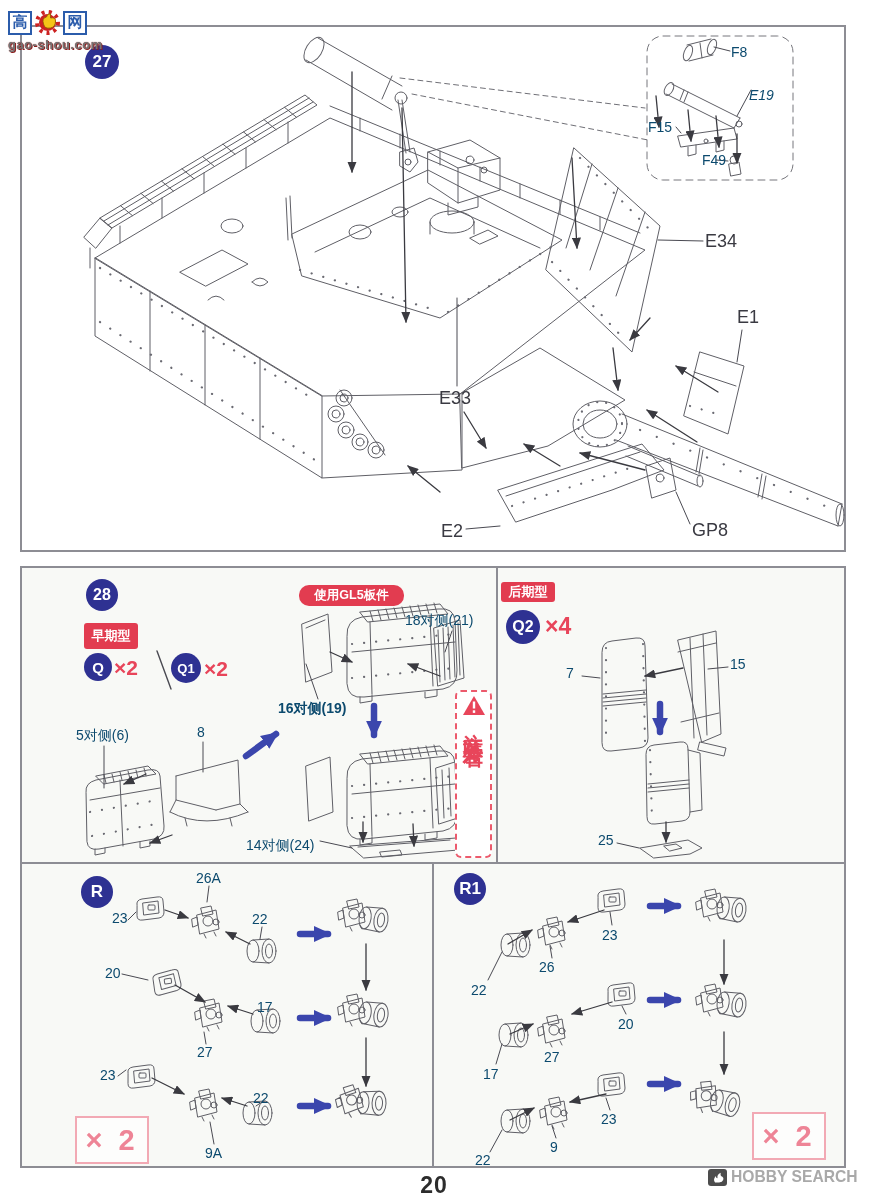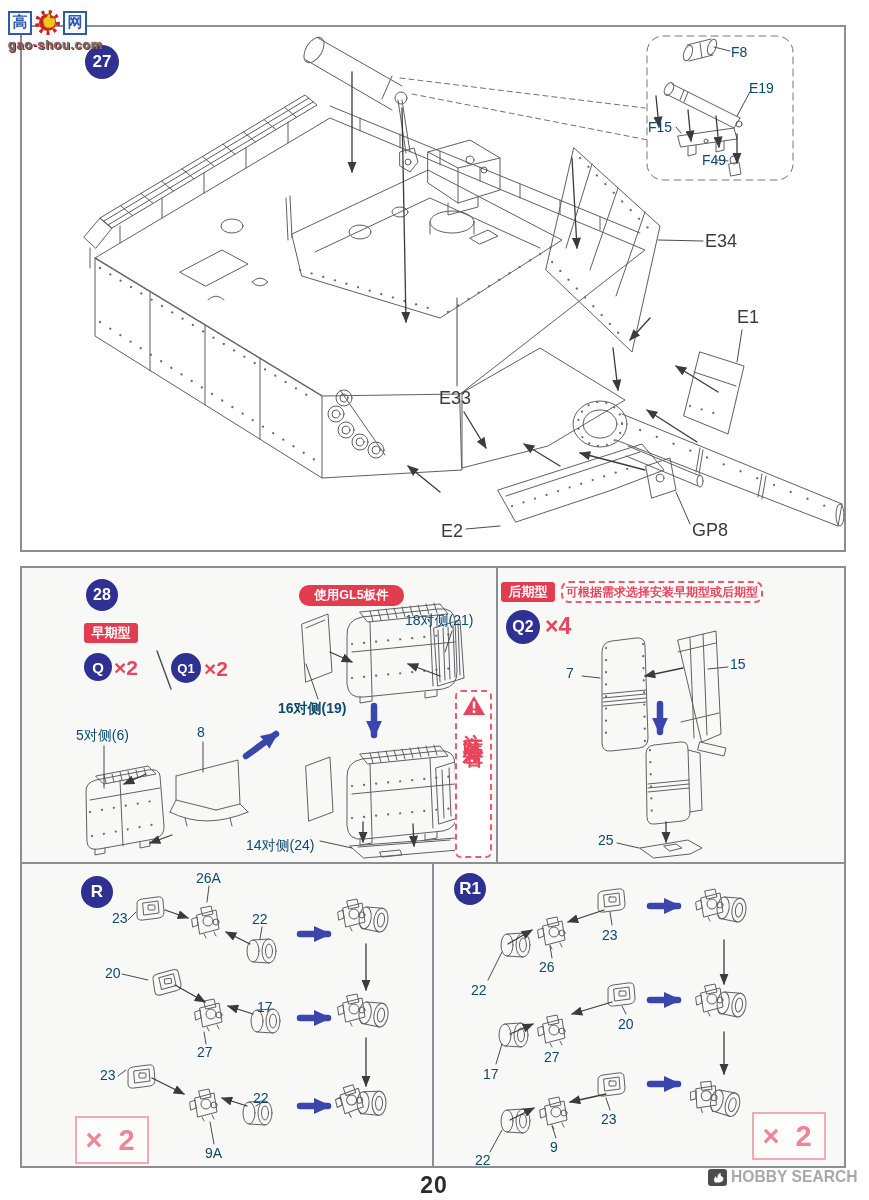--- a/index.html
+++ b/index.html
@@ -330,49 +330,48 @@
     <div class="wm-dom">gao-shou.com</div>
   </div>
 
   <div class="circ" style="left:85px;top:45px;width:34px;height:34px;font-size:17px;">27</div>
   <div class="lb lb27" style="left:705px;top:231px;">E34</div>
   <div class="lb lb27" style="left:737px;top:307px;">E1</div>
   <div class="lb lb27" style="left:439px;top:388px;">E33</div>
   <div class="lb lb27" style="left:441px;top:521px;">E2</div>
   <div class="lb lb27" style="left:692px;top:520px;">GP8</div>
   <div class="lb lbin" style="left:731px;top:44px;">F8</div>
-  <div class="lb lbin" style="left:749px;top:80px;">E19</div>
+  <div class="lb lbin" style="left:749px;top:87px;font-style:italic;">E19</div>
   <div class="lb lbin" style="left:648px;top:119px;">F15</div>
   <div class="lb lbin" style="left:702px;top:152px;">F49</div>
 
   <div class="circ" style="left:86px;top:579px;width:32px;height:32px;font-size:16px;">28</div>
   <div class="badge" style="left:299px;top:585px;width:105px;height:21px;border-radius:10px;font-size:12.5px;">使用GL5板件</div>
 
-  <div class="badge" style="left:84px;top:623px;width:54px;height:20px;border-radius:3px;font-size:13px;">早期型</div>
+  <div class="badge" style="left:84px;top:623px;width:54px;height:26px;border-radius:3px;font-size:13px;">早期型</div>
   <div class="circ" style="left:84px;top:653px;width:28px;height:28px;font-size:15px;">Q</div>
   <div class="qty" style="left:114px;top:656px;">×2</div>
   <div class="circ" style="left:171px;top:653px;width:30px;height:30px;font-size:13px;">Q1</div>
   <div class="qty" style="left:204px;top:657px;">×2</div>
   <div class="lb" style="left:405px;top:612px;">18对侧(21)</div>
   <div class="lb" style="left:278px;top:700px;font-weight:bold;">16对侧(19)</div>
   <div class="lb" style="left:76px;top:727px;">5对侧(6)</div>
   <div class="lb" style="left:197px;top:724px;">8</div>
   <div class="lb" style="left:246px;top:837px;">14对侧(24)</div>
 
   <div class="warnbox">
     <svg width="24" height="21" viewBox="0 0 24 21">
       <path d="M12,1 L23,20 H1 Z" fill="#e8455a"></path>
       <rect x="10.8" y="6.5" width="2.4" height="7" fill="#fff"></rect>
       <rect x="10.8" y="15.3" width="2.4" height="2.6" fill="#fff"></rect>
     </svg>
     <div class="warntxt">注意区分左右</div>
   </div>
 
   <div class="badge" style="left:501px;top:582px;width:54px;height:20px;border-radius:3px;font-size:13px;">后期型</div>
-  <div class="notebox" style="left:561px;top:581px;width:202px;height:22px;">可根据需求选择安装早期型或后期型</div>
   <div class="circ" style="left:506px;top:610px;width:34px;height:34px;font-size:16px;">Q2</div>
   <div class="qty" style="left:545px;top:613px;font-size:23px;">×4</div>
   <div class="lb" style="left:566px;top:665px;">7</div>
   <div class="lb" style="left:730px;top:656px;">15</div>
   <div class="lb" style="left:598px;top:832px;">25</div>
 
   <div class="circ" style="left:81px;top:876px;width:32px;height:32px;font-size:17px;">R</div>
   <div class="lb" style="left:112px;top:910px;">23</div>
   <div class="lb" style="left:196px;top:870px;">26A</div>
   <div class="lb" style="left:252px;top:911px;">22</div>

